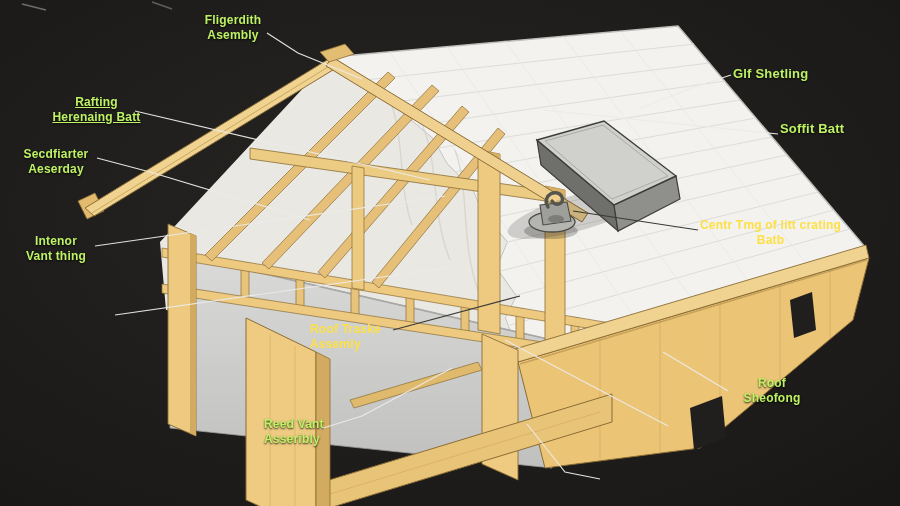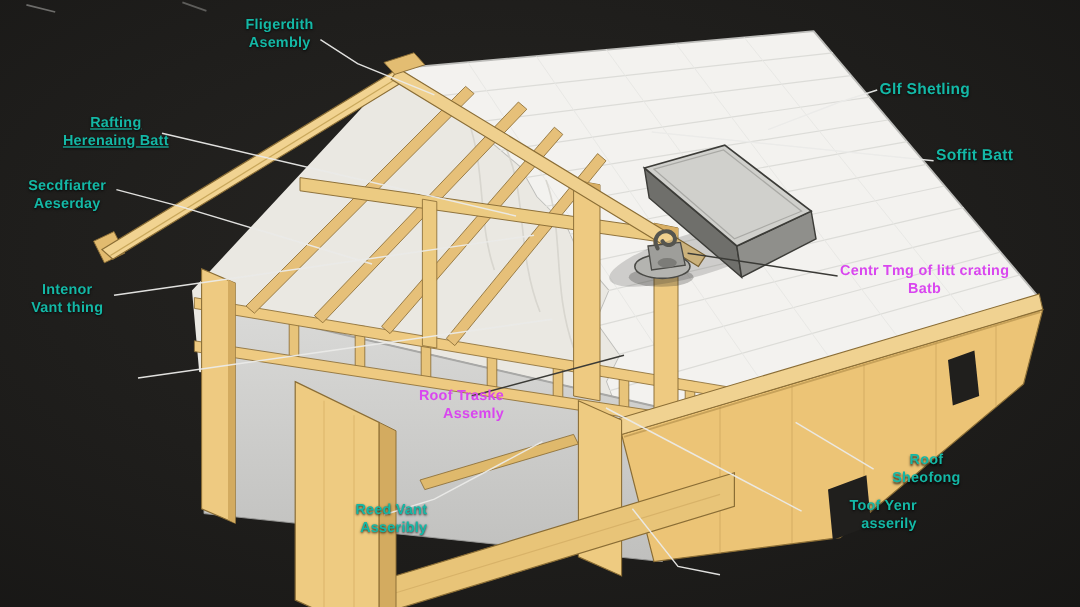--- a/index.html
+++ b/index.html
@@ -1,23 +1,23 @@
 <!DOCTYPE html>
 <html><head>
 <meta charset="utf-8">
 <style>
   html,body{margin:0;padding:0;background:#201f1d;}
   #stage{position:relative;width:900px;height:506px;overflow:hidden;background:#201f1d;
          font-family:"Liberation Sans",sans-serif;}
   #art{position:absolute;left:0;top:0;z-index:1;}
   .lbl{position:absolute;z-index:2;font:bold 12px/1.22 "Liberation Sans",sans-serif;
-       color:#14b8a6;text-shadow:0 1px 2px rgba(0,0,0,.85);white-space:pre-line;
+       color:#bef264;text-shadow:0 1px 2px rgba(0,0,0,.85);white-space:pre-line;
        text-align:center;letter-spacing:.2px;}
-  .lbl.dark{color:#d946ef;text-shadow:none;}
-  .lbl.left{text-align:right;}
+  .lbl.dark{color:#fde047;text-shadow:none;}
+  .lbl.left{text-align:left;}
   .lbl.big{font-size:13px;}
 </style>
 </head>
 <body>
 
 <div id="stage">
 
   <svg id="art" width="900" height="506" viewBox="0 0 900 506">
     <defs>
       <radialGradient id="vg" cx="45%" cy="42%" r="80%">
@@ -196,16 +196,14 @@
   <div class="lbl dark left" style="left:310px;top:322px;width:110px;">Roof Traske
 Assemly</div>
   <div class="lbl left" style="left:264px;top:417px;width:92px;">Reed Vant
 Asseribly</div>
   <div class="lbl big left" style="left:733px;top:66px;">Glf Shetling</div>
   <div class="lbl big left" style="left:780px;top:121px;">Soffit Batt</div>
   <div class="lbl dark" style="left:688px;top:218px;width:165px;">Centr Tmg of litt crating
 Batb</div>
   <div class="lbl" style="left:722px;top:376px;width:100px;">Roof
 Sheofong</div>
-  <div class="lbl left" style="left:674px;top:414px;width:90px;">Toof Yenr
-asserily</div>
 
 </div>
 
 </body></html>

